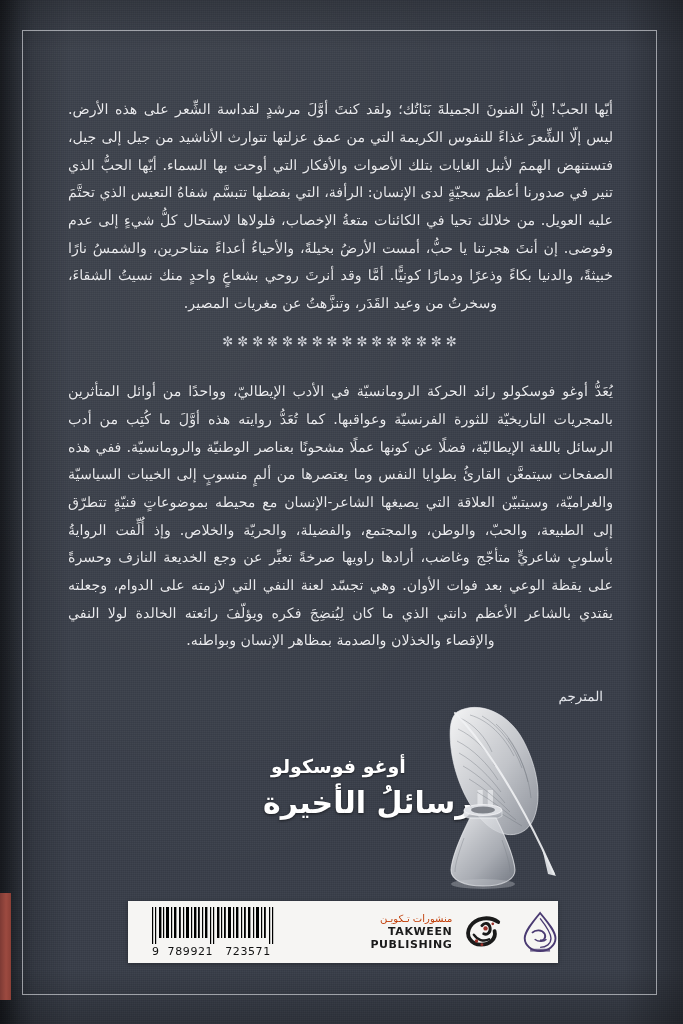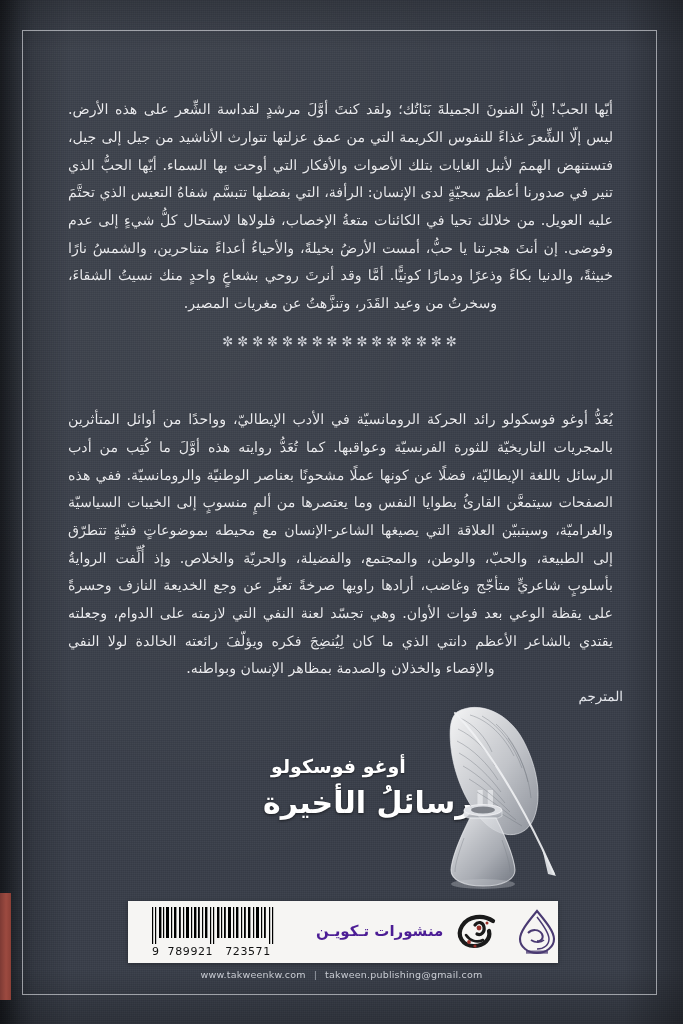--- a/index.html
+++ b/index.html
@@ -82,39 +82,39 @@
     color: #e9eaee;
     font-family: "DejaVu Serif", "Liberation Serif", serif;
     font-size: 14.2px;
     line-height: 1.95;
     text-align: justify;
     text-align-last: center;
     direction: rtl;
     text-shadow: 0 0 1px rgba(0,0,0,.55);
   }
   .blurb.p1 { top: 82px; }
-  .blurb.p2 { top: 392px; }
+  .blurb.p2 { top: 364px; }
 
   .divider {
     position: absolute;
     top: 334px;
     left: 0;
     width: 100%;
     text-align: center;
     color: #d6d8de;
     font-size: 13px;
     letter-spacing: 4px;
     z-index: 5;
     font-family: "DejaVu Sans", "Liberation Sans", sans-serif;
   }
 
   .translator {
     position: absolute;
     top: 688px;
-    right: 60px;
+    right: 80px;
     color: #e3e5ea;
     font-family: "DejaVu Serif", "Liberation Serif", serif;
     font-size: 13.5px;
     direction: rtl;
   }
 
   
   .title-block {
     position: absolute;
     top: 755px;
@@ -192,23 +192,23 @@
   }
   .isbn-digits .lead { margin-right: 8px; }
   .isbn-digits .grp  { margin-right: 12px; }
 
   .publisher-block {
     margin-left: 38px;
     text-align: right;
     line-height: 1.15;
   }
   .pub-ar {
-    font-size: 15px;
-    color: #4c1d95;
-    font-weight: 700;
+    font-size: 10px;
+    color: #c2410c;
+    font-weight: 400;
     letter-spacing: 2px;
     direction: rtl;
   }
   .pub-en {
     font-size: 11px;
     color: #1a1a1a;
     font-weight: 700;
     letter-spacing: .6px;
     margin-top: 2px;
   }
@@ -341,20 +341,21 @@
             <rect x="122" y="0" width="1.2" height="37"></rect>
           </g>
         </svg>
         <div class="isbn-digits">
           <span class="lead">9</span><span class="grp">789921</span><span>723571</span>
         </div>
       </div>
 
       <div class="publisher-block">
         <div class="pub-ar">منشورات تـكويـن</div>
+        <div class="pub-en">TAKWEEN PUBLISHING</div>
       </div>
 
       <svg class="logo-takween" width="48" height="42" viewBox="0 0 48 42">
         <path d="M40 10 C 30 3, 15 5, 9 15 C 3 25, 10 35, 21 35 C 31 35, 38 28, 36 20" fill="none" stroke="#1a1a1a" stroke-width="4.2" stroke-linecap="round"></path>
         <path d="M22 14 C 25 10, 30 11, 31 16 C 32 21, 28 25, 24 23" fill="none" stroke="#1a1a1a" stroke-width="3.2" stroke-linecap="round"></path>
         <path d="M13 24 C 17 30, 24 32, 30 29" fill="none" stroke="#1a1a1a" stroke-width="2.6" stroke-linecap="round"></path>
         <circle cx="26" cy="17" r="2.4" fill="#9a2f28"></circle>
         <circle cx="16" cy="31" r="1.9" fill="#9a2f28"></circle>
         <circle cx="22" cy="35" r="1.6" fill="#9a2f28"></circle>
         <circle cx="34" cy="12" r="1.5" fill="#9a2f28"></circle>
@@ -363,21 +364,18 @@
       <svg class="logo-second" width="40" height="46" viewBox="0 0 40 46">
         <path d="M20 2 C 30 14, 37 23, 37 30 C 37 38, 29 44, 20 44 C 11 44, 3 38, 3 30 C 3 23, 10 14, 20 2 Z" fill="none" stroke="#4a3a72" stroke-width="2.1"></path>
         <path d="M20 8 C 27 17, 32 24, 32 30 C 32 36, 27 40, 20 40" fill="none" stroke="#4a3a72" stroke-width="1.5"></path>
         <path d="M11 24 C 15 20, 22 20, 25 25 C 27 29, 24 33, 20 32" fill="none" stroke="#4a3a72" stroke-width="2"></path>
         <path d="M14 31 C 18 34, 24 34, 27 31" fill="none" stroke="#4a3a72" stroke-width="1.6"></path>
         <rect x="9" y="41.5" width="22" height="3.2" fill="#4a3a72" fill-opacity=".75"></rect>
       </svg>
 
     </div>
 
-    <div class="footer-line">
-      <span>www.takweenkw.com</span><span class="sep">|</span><span>takween.publishing@gmail.com</span>
-    </div>
 
   </div>
 
   <div class="texture"></div>
   <div class="vignette"></div>
 </div>
 
 </body></html>

